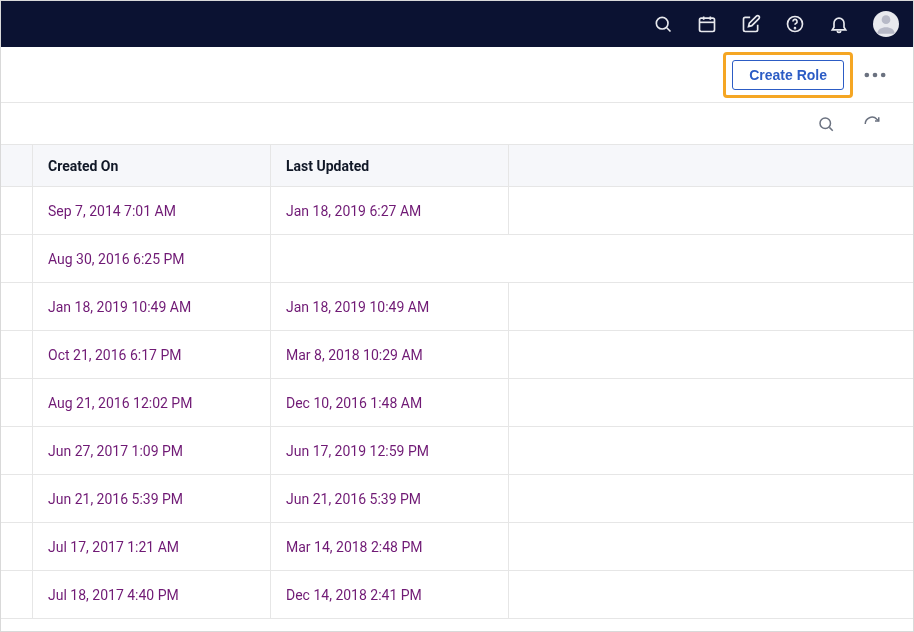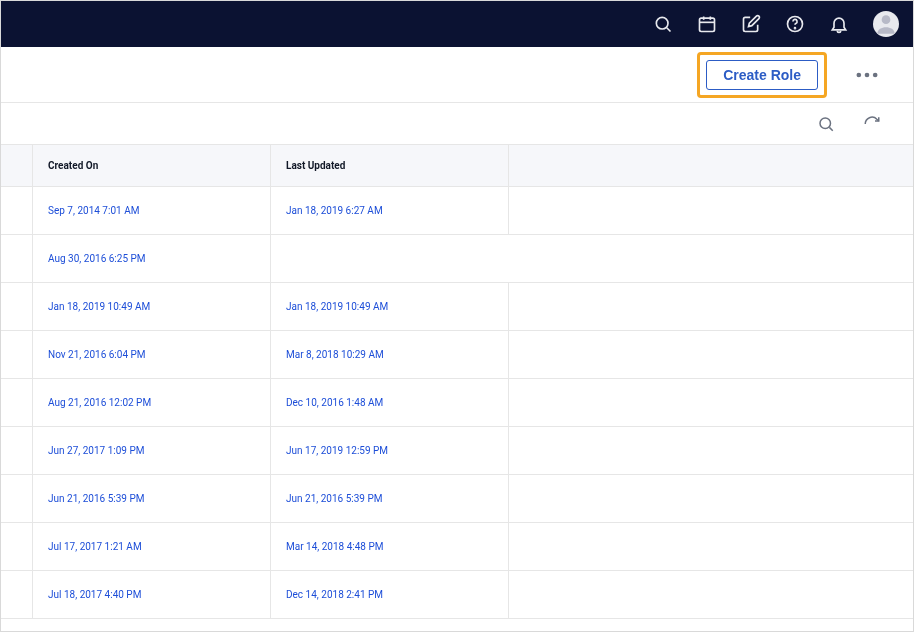--- a/index.html
+++ b/index.html
@@ -55,22 +55,22 @@
       justify-content: center;
       cursor: pointer;
     }
 
     .sub-header {
       height: 56px;
       border-bottom: 1px solid #e6e6e6;
       display: flex;
       align-items: center;
       justify-content: flex-end;
-      padding-right: 32px;
-      gap: 26px;
+      padding-right: 24px;
+      gap: 8px;
     }
 
     .highlight-wrap {
       border: 3px solid #f5a623;
       border-radius: 4px;
       padding: 5px 6px;
     }
 
     .create-btn {
       background: #fff;
@@ -121,21 +121,21 @@
       background: #f6f7fa;
       height: 42px;
       display: flex;
       border-bottom: 1px solid #e6e6e6;
     }
 
     .th, .td {
       padding-left: 15px;
       display: flex;
       align-items: center;
-      font-size: 10px;
+      font-size: 14px;
     }
 
     .th {
       font-weight: 700;
       color: #111827;
     }
 
     .col-spacer {
       width: 32px;
       border-right: 1px solid #e6e6e6;
@@ -155,21 +155,21 @@
       flex: 1;
     }
 
     .tbody .tr {
       height: 48px;
       display: flex;
       border-bottom: 1px solid #e6e6e6;
     }
 
     .td {
-      color: #1d4ed8;
+      color: #701a75;
       font-weight: 400;
     }
 
     svg {
       width: 100%;
       height: 100%;
     }
   </style>
 </head>
 <body>
@@ -266,21 +266,21 @@
           <div class="td col-rest"></div>
         </div>
         <div class="tr">
           <div class="td col-spacer"></div>
           <div class="td col-created">Jan 18, 2019 10:49 AM</div>
           <div class="td col-updated">Jan 18, 2019 10:49 AM</div>
           <div class="td col-rest"></div>
         </div>
         <div class="tr">
           <div class="td col-spacer"></div>
-          <div class="td col-created">Nov 21, 2016 6:04 PM</div>
+          <div class="td col-created">Oct 21, 2016 6:17 PM</div>
           <div class="td col-updated">Mar 8, 2018 10:29 AM</div>
           <div class="td col-rest"></div>
         </div>
         <div class="tr">
           <div class="td col-spacer"></div>
           <div class="td col-created">Aug 21, 2016 12:02 PM</div>
           <div class="td col-updated">Dec 10, 2016 1:48 AM</div>
           <div class="td col-rest"></div>
         </div>
         <div class="tr">
@@ -291,21 +291,21 @@
         </div>
         <div class="tr">
           <div class="td col-spacer"></div>
           <div class="td col-created">Jun 21, 2016 5:39 PM</div>
           <div class="td col-updated">Jun 21, 2016 5:39 PM</div>
           <div class="td col-rest"></div>
         </div>
         <div class="tr">
           <div class="td col-spacer"></div>
           <div class="td col-created">Jul 17, 2017 1:21 AM</div>
-          <div class="td col-updated">Mar 14, 2018 4:48 PM</div>
+          <div class="td col-updated">Mar 14, 2018 2:48 PM</div>
           <div class="td col-rest"></div>
         </div>
         <div class="tr">
           <div class="td col-spacer"></div>
           <div class="td col-created">Jul 18, 2017 4:40 PM</div>
           <div class="td col-updated">Dec 14, 2018 2:41 PM</div>
           <div class="td col-rest"></div>
         </div>
       </div>
   </div>

